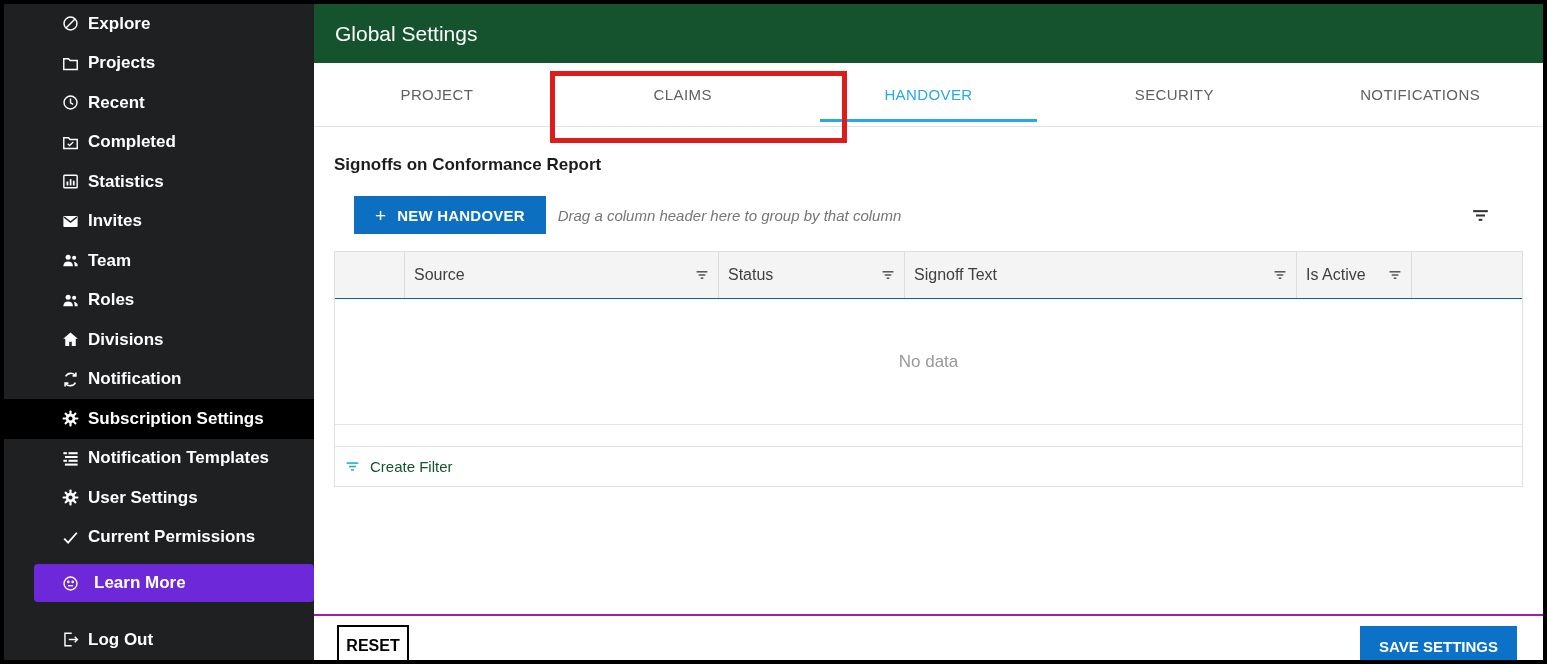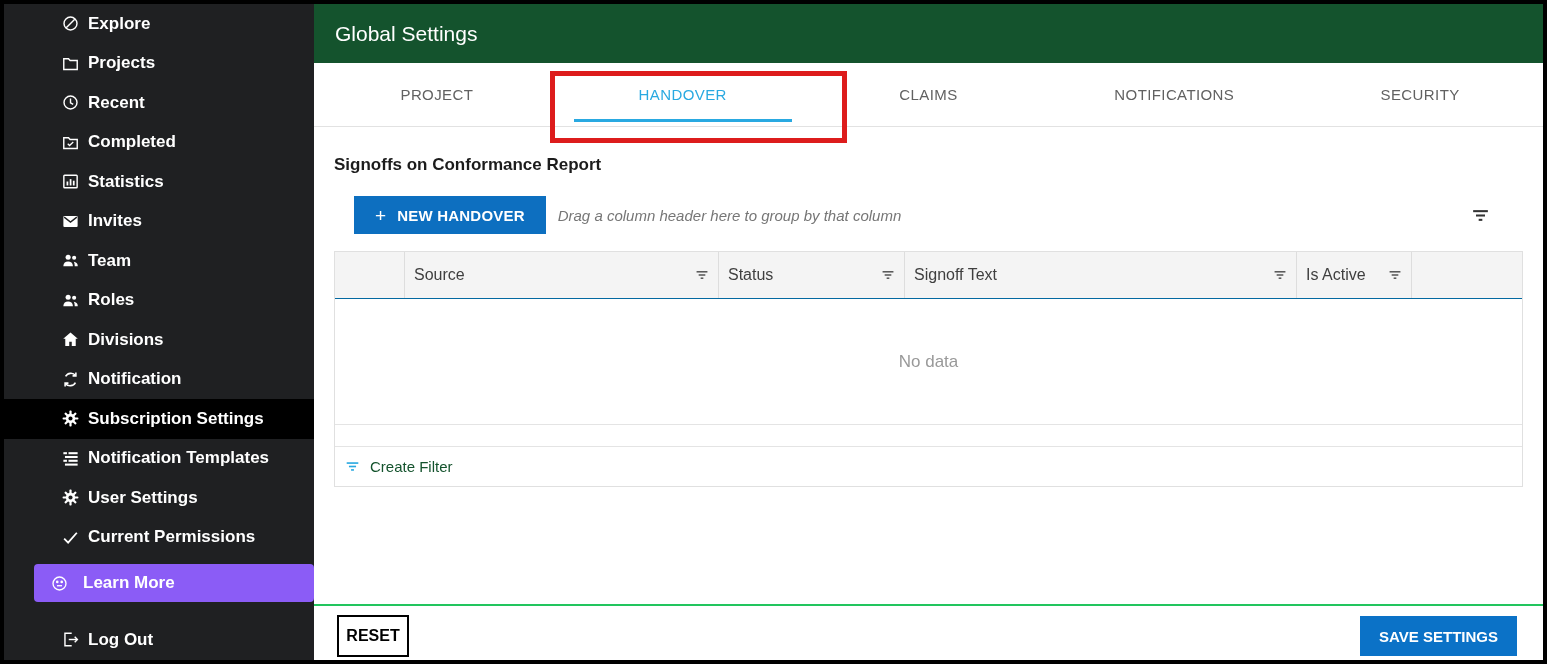--- a/index.html
+++ b/index.html
@@ -12,22 +12,22 @@
   
   .sidebar { width:310px; flex-shrink:0; background:#1f2022; color:#fff; display:flex; flex-direction:column; }
   .nav-item {
     display:flex; align-items:center; height:39.5px; padding-left:57px; gap:8px;
     font-size:17px; font-weight:700; cursor:pointer; white-space:nowrap;
   }
   .nav-item.active { background:#000; }
   .nav-icon { width:19px; height:19px; display:inline-flex; flex-shrink:0; }
   .nav-icon svg { width:100%; height:100%; }
   .learn-more {
-    margin:7px 0 0 30px; height:38px; border-radius:4px; background:#8b5cf6;
-    display:flex; align-items:center; padding-left:16px; gap:14px;
+    margin:7px 0 0 30px; height:38px; border-radius:4px; background:#6d28d9;
+    display:flex; align-items:center; padding-left:27px; gap:14px;
     font-size:17px; font-weight:700; cursor:pointer;
   }
   .log-out { margin-top:18px; }
   
   .main { flex:1; min-width:0; display:flex; flex-direction:column; background:#fff; }
   .appbar { height:59px; background:#14532d; color:#fff; display:flex; align-items:center; padding-left:21px; font-size:21px; flex-shrink:0; }
   .tabbar { height:64px; display:flex; border-bottom:1px solid #e2e2e2; flex-shrink:0; }
   .tab { flex:1; display:flex; align-items:center; justify-content:center; color:#616161; font-size:15px; letter-spacing:0.4px; position:relative; cursor:pointer; }
   .tab.active { color:#29a9e1; }
   .tab.active::after { content:""; position:absolute; left:14px; right:14px; bottom:4px; height:3px; background:#29a9e1; }
@@ -50,21 +50,21 @@
   .gh-cell { display:flex; align-items:center; padding:0 9px; border-right:1px solid #ddd; flex-shrink:0; }
   .gh-cell:last-child { border-right:none; flex:1; }
   .gh-label { margin-right:auto; }
   .gh-filter { width:14px; height:14px; margin-left:8px; cursor:pointer; display:inline-flex; flex-shrink:0; }
   .gh-c0 { width:70px; } .gh-c1 { width:314px; } .gh-c2 { width:186px; } .gh-c3 { width:392px; } .gh-c4 { width:115px; }
   .grid-body { height:126px; display:flex; align-items:center; justify-content:center; color:#999; font-size:17px; border-bottom:1px solid #e4e4e4; }
   .grid-empty-row { height:22px; border-bottom:1px solid #e4e4e4; }
   .grid-filter-row { height:39px; display:flex; align-items:center; padding-left:10px; gap:10px; color:#14532d; font-size:15px; cursor:pointer; }
   .cf-icon { width:15px; height:15px; display:inline-flex; }
   
-  .footer { height:56px; border-top:2px solid #22c55e; position:relative; flex-shrink:0; display:flex;text-decoration:underline; }
+  .footer { height:46px; border-top:2px solid #a21caf; position:relative; flex-shrink:0; display:flex;text-decoration:underline; }
   .reset-btn {
     position:absolute; left:23px; top:9px; height:42px; width:72px; background:#fff;
     border:2px solid #000; font-size:16px; font-weight:700; color:#000; cursor:pointer;
     font-family:"Liberation Sans", sans-serif;
   }
   .save-btn {
     position:absolute; right:26px; top:10px; height:40px; background:#0b72c7; color:#fff; border:none;
     padding:0 19px; font-size:15px; font-weight:700; cursor:pointer; font-family:"Liberation Sans", sans-serif;
   }
   
@@ -266,31 +266,31 @@
   <div class="main">
 
     <header class="appbar">
       <span>Global Settings</span>
     </header>
 
     <div class="tabbar">
       <div class="tab">
           <span>PROJECT</span>
         </div>
+      <div class="tab">
+          <span>CLAIMS</span>
+        </div>
       <div class="tab active">
           <span>HANDOVER</span>
         </div>
       <div class="tab">
-          <span>CLAIMS</span>
+          <span>SECURITY</span>
         </div>
       <div class="tab">
           <span>NOTIFICATIONS</span>
-        </div>
-      <div class="tab">
-          <span>SECURITY</span>
         </div>
     </div>
 
     <div class="content">
 
       <h2 class="section-title">Signoffs on Conformance Report</h2>
 
       <div class="toolbar">
         <button class="new-btn">
           <span class="plus-glyph">+</span>

